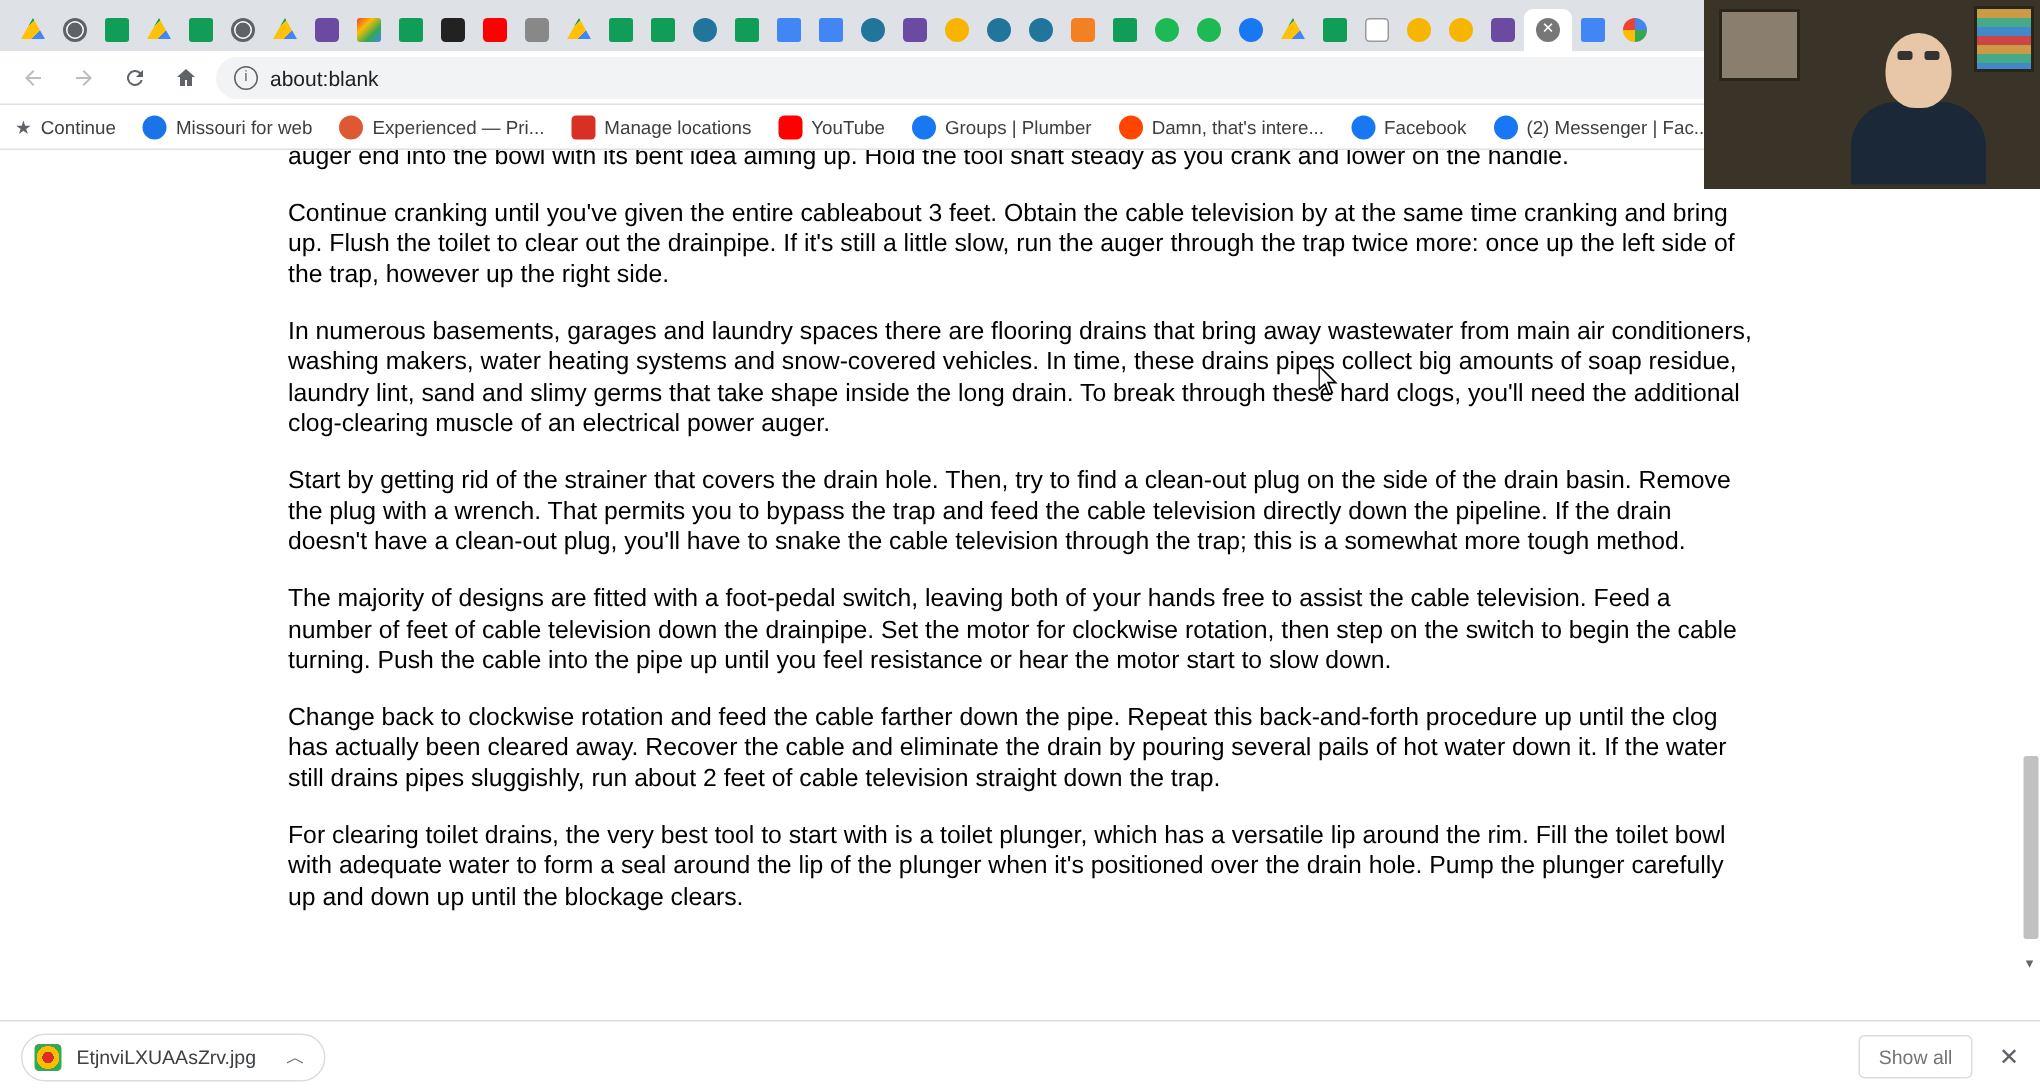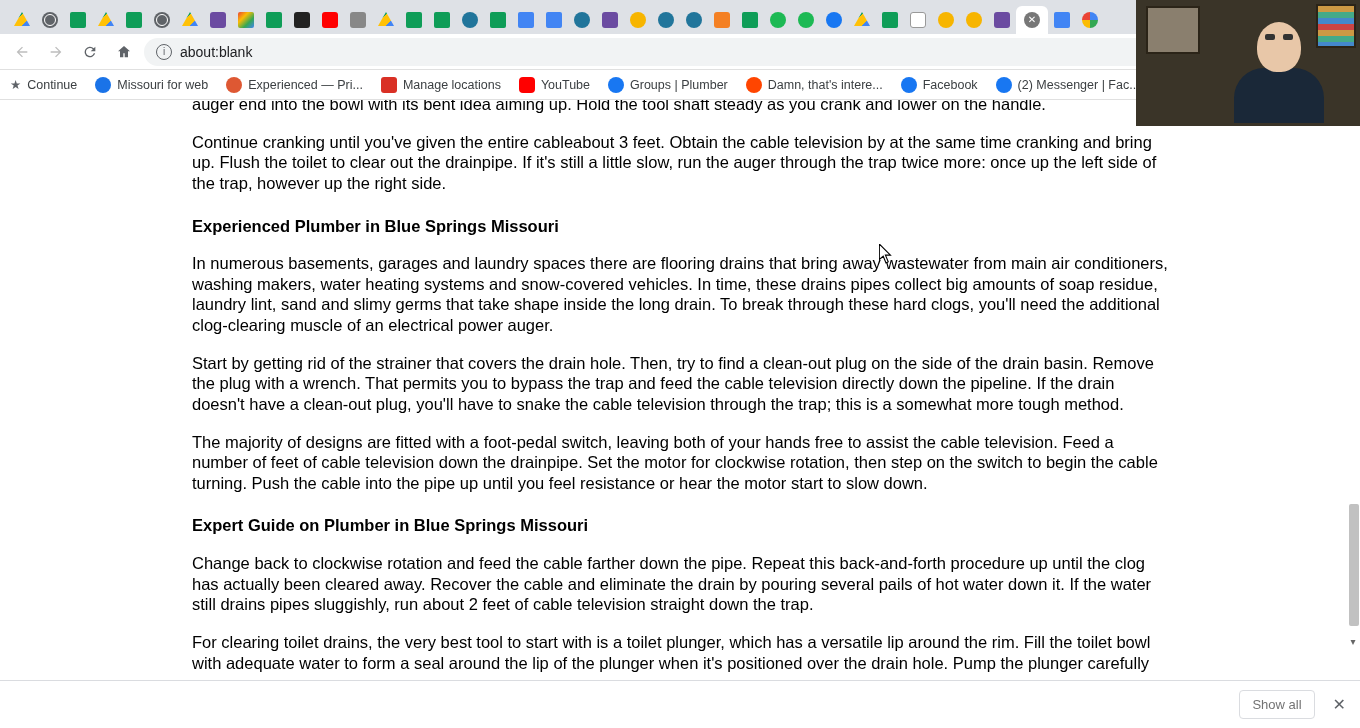--- a/index.html
+++ b/index.html
@@ -404,25 +404,23 @@
   <div class="bm-item">
     <span class="bm-icon bm-fb"></span>
     <span>(2) Messenger | Fac...</span>
   </div>
 </div>
 
 <div class="viewport">
   <div class="page-content">
     <p>auger end into the bowl with its bent idea aiming up. Hold the tool shaft steady as you crank and lower on the handle.</p>
     <p>Continue cranking until you've given the entire cableabout 3 feet. Obtain the cable television by at the same time cranking and bring up. Flush the toilet to clear out the drainpipe. If it's still a little slow, run the auger through the trap twice more: once up the left side of the trap, however up the right side.</p>
-    <h3>Experienced Plumber in Blue Springs Missouri</h3>
     <p>In numerous basements, garages and laundry spaces there are flooring drains that bring away wastewater from main air conditioners, washing makers, water heating systems and snow-covered vehicles. In time, these drains pipes collect big amounts of soap residue, laundry lint, sand and slimy germs that take shape inside the long drain. To break through these hard clogs, you'll need the additional clog-clearing muscle of an electrical power auger.</p>
     <p>Start by getting rid of the strainer that covers the drain hole. Then, try to find a clean-out plug on the side of the drain basin. Remove the plug with a wrench. That permits you to bypass the trap and feed the cable television directly down the pipeline. If the drain doesn't have a clean-out plug, you'll have to snake the cable television through the trap; this is a somewhat more tough method.</p>
     <p>The majority of designs are fitted with a foot-pedal switch, leaving both of your hands free to assist the cable television. Feed a number of feet of cable television down the drainpipe. Set the motor for clockwise rotation, then step on the switch to begin the cable turning. Push the cable into the pipe up until you feel resistance or hear the motor start to slow down.</p>
-    <h3>Expert Guide on Plumber in Blue Springs Missouri</h3>
     <p>Change back to clockwise rotation and feed the cable farther down the pipe. Repeat this back-and-forth procedure up until the clog has actually been cleared away. Recover the cable and eliminate the drain by pouring several pails of hot water down it. If the water still drains pipes sluggishly, run about 2 feet of cable television straight down the trap.</p>
     <p>For clearing toilet drains, the very best tool to start with is a toilet plunger, which has a versatile lip around the rim. Fill the toilet bowl with adequate water to form a seal around the lip of the plunger when it's positioned over the drain hole. Pump the plunger carefully up and down up until the blockage clears.</p>
   </div>
 
   <div class="cursor" style="left:879px; top:144px;">
     <svg viewBox="0 0 12 18">
         <path d="M0 0 L0 14 L3.5 11 L6 17 L8 16 L5.5 10 L10 10 Z" fill="#fff" stroke="#000" stroke-width="1"></path>
       </svg>
   </div>
 </div>
@@ -435,17 +433,22 @@
 <div class="webcam">
   <div class="wall-left"></div>
   <div class="wall-right"></div>
   <div class="person">
     <div class="head"></div>
     <div class="body"></div>
   </div>
 </div>
 
 <div class="downloads-bar">
+  <div class="dl-item">
+    <span class="dl-icon"></span>
+    <span>EtjnviLXUAAsZrv.jpg</span>
+    <span class="dl-chevron">︿</span>
+  </div>
   <div class="dl-right">
     <span class="showall">Show all</span>
     <span class="dl-close">✕</span>
   </div>
 </div>
 
 </body></html>

